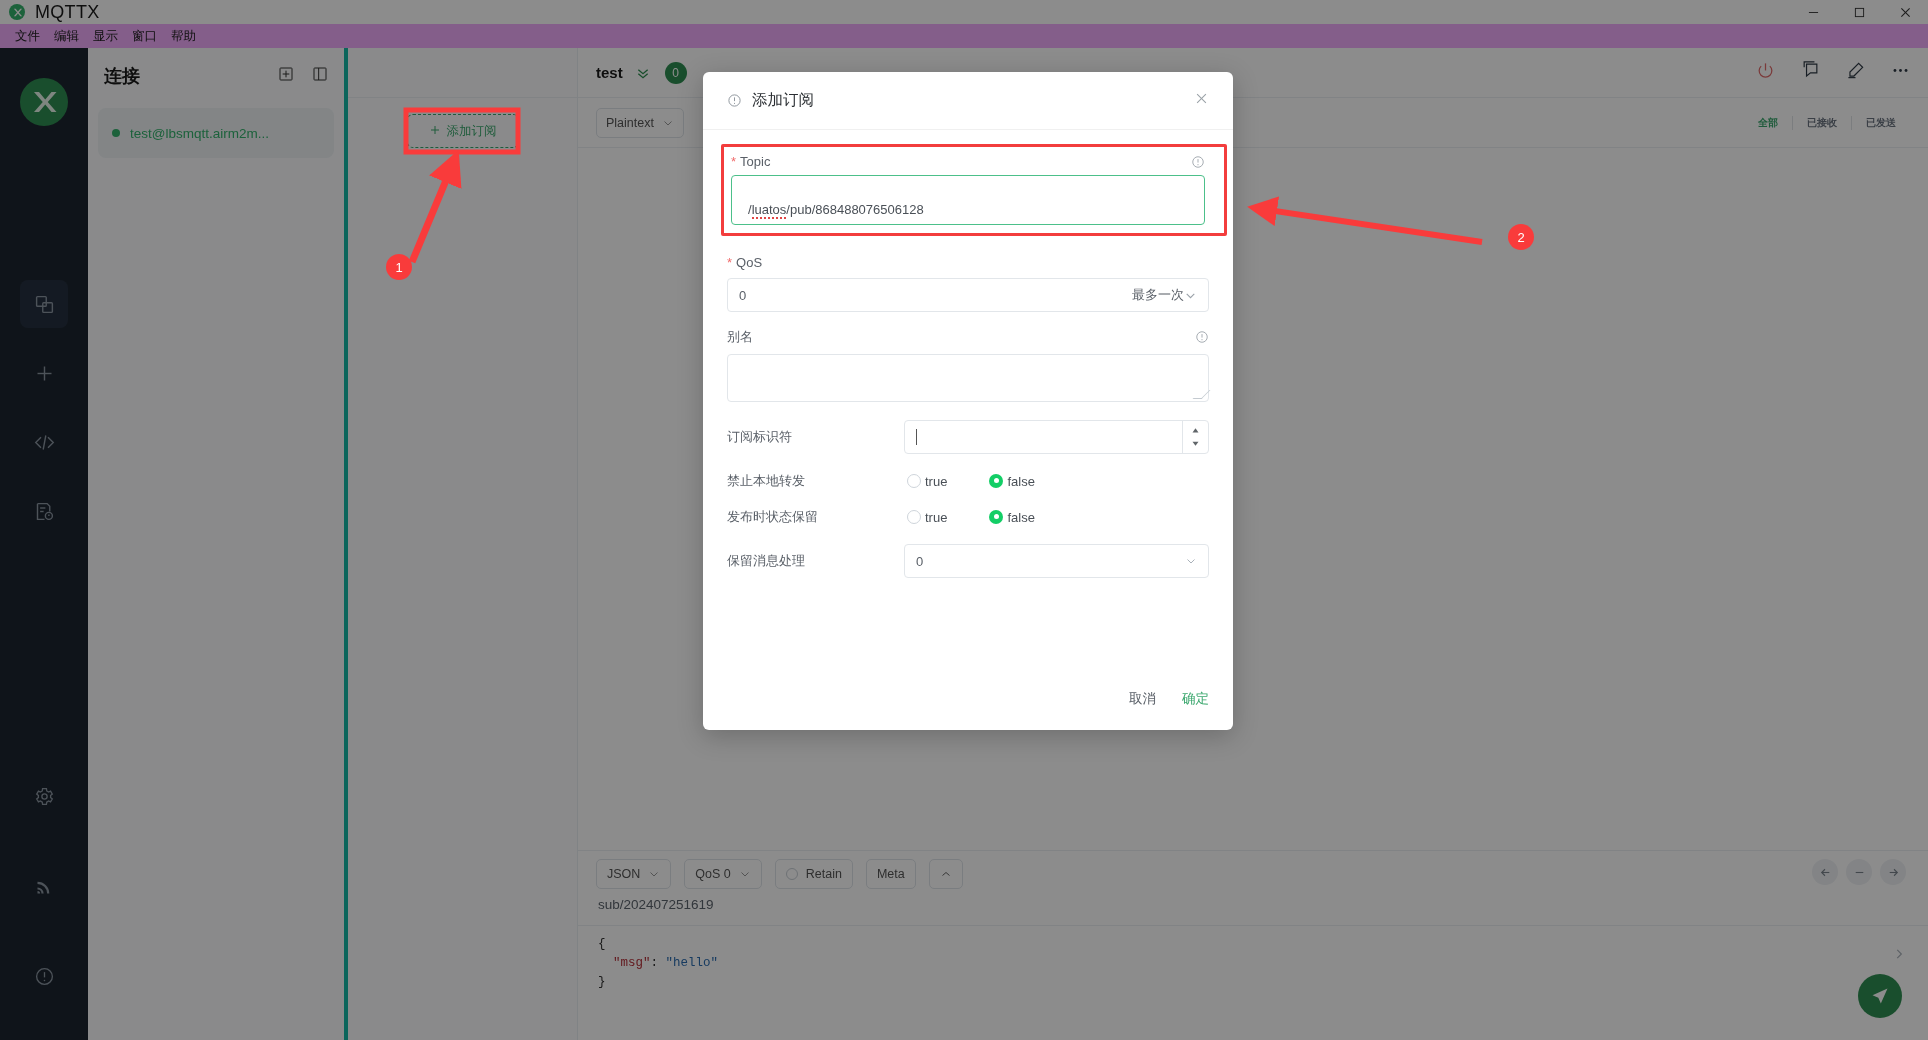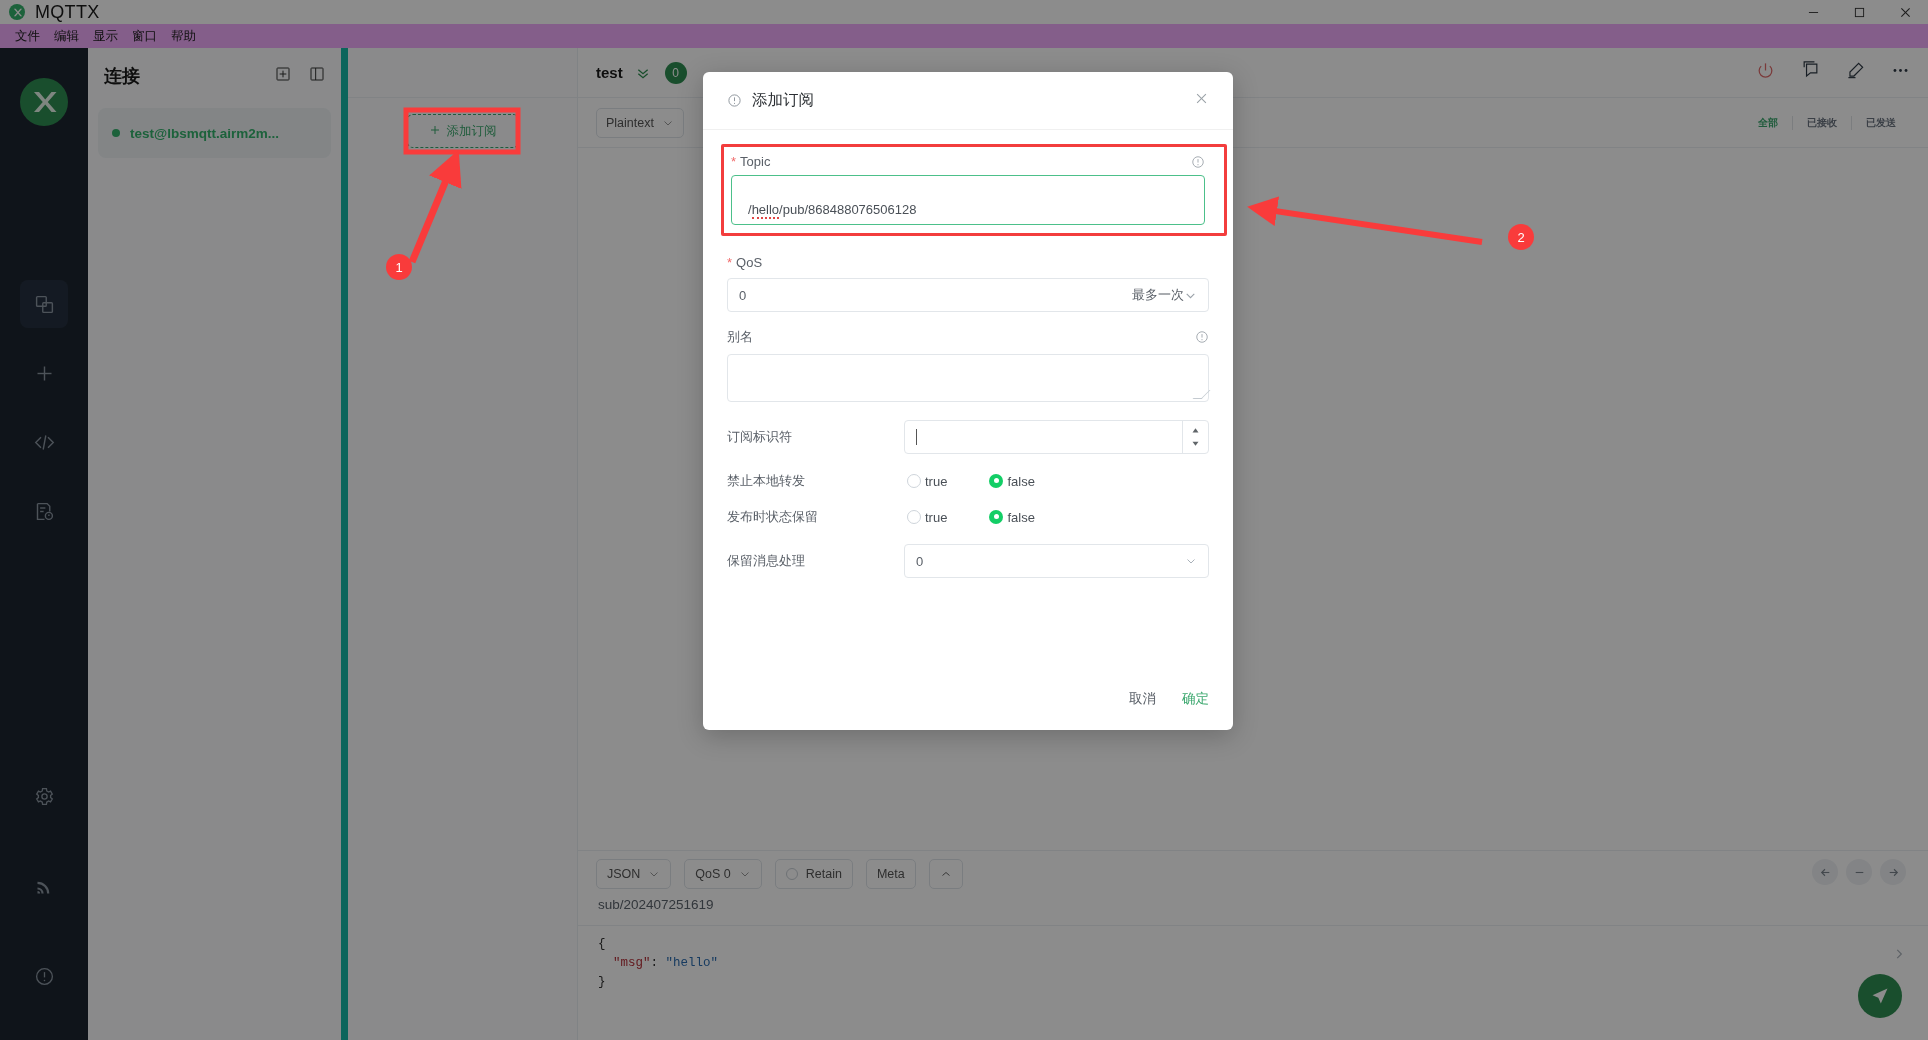--- a/index.html
+++ b/index.html
@@ -56,34 +56,34 @@
   }
   .rail-ic.active { background: #263141; }
   .rail-ic svg { width: 21px; height: 21px; }
   .rail-bottom { margin-top: auto; display: flex; flex-direction: column; align-items: center; margin-bottom: 40px; }
   .rail-bottom .rail-ic { margin-bottom: 42px; }
   .rail-bottom .rail-ic:last-child { margin-bottom: 0; }
 
   
   .conn-panel {
     position: absolute; left: 88px; top: 48px; width: 260px; height: 992px;
-    background: #fbfcfd; border-right: 7px solid #14b8a6;
+    background: #fbfcfd; border-right: 4px solid #14b8a6;
   }
   .conn-head {
     height: 56px; display: flex; align-items: center; padding: 0 16px;
   }
   .conn-title { font-size: 18px; font-weight: bold; color: #1b1b1b; }
   .conn-head-acts { margin-left: auto; display: flex; gap: 18px; color: #333; }
   .conn-head-acts svg { width: 16px; height: 16px; }
   .conn-item {
     margin: 4px 10px; height: 50px; border-radius: 8px; background: #eef2f5;
     display: flex; align-items: center; padding: 0 14px;
   }
   .conn-dot { width: 8px; height: 8px; border-radius: 50%; background: #34b26c; margin-right: 10px; }
-  .conn-name { font-size: 13.5px; color: #34b26c; font-weight: 700; }
+  .conn-name { font-size: 13.5px; color: #34b26c; font-weight: 400; }
 
   
   .sub-panel {
     position: absolute; left: 348px; top: 48px; width: 230px; height: 992px;
     background: #fbfcfd; border-right: 1px solid #e9eef2;
   }
   .sub-head { height: 50px; border-bottom: 1px solid #eceff2; }
   .sub-body { padding-top: 16px; display: flex; justify-content: center; }
   .add-sub-btn {
     width: 112px; height: 34px; border: 1px dashed #3aa76d; border-radius: 6px;
@@ -564,21 +564,21 @@
             <svg viewBox="0 0 24 24" fill="none" stroke="currentColor" stroke-width="1.5">
                 <circle cx="12" cy="12" r="9"></circle>
                 <line x1="12" y1="7" x2="12" y2="13"></line>
                 <circle cx="12" cy="16.5" r=".9" fill="currentColor" stroke="none"></circle>
               </svg>
           </span>
         </div>
         <div style="position:relative;">
           <textarea class="ta-topic" style=""></textarea>
           <div class="topic-text">
-            <span>/</span><span class="spell">hello</span><span>/pub/868488076506128</span>
+            <span>/</span><span class="spell">luatos</span><span>/pub/868488076506128</span>
           </div>
         </div>
       </div>
 
       <div class="row2">
         <div class="col">
           <div class="f-label">
             <span class="req-star">*</span>
             <span>QoS</span>
           </div>

